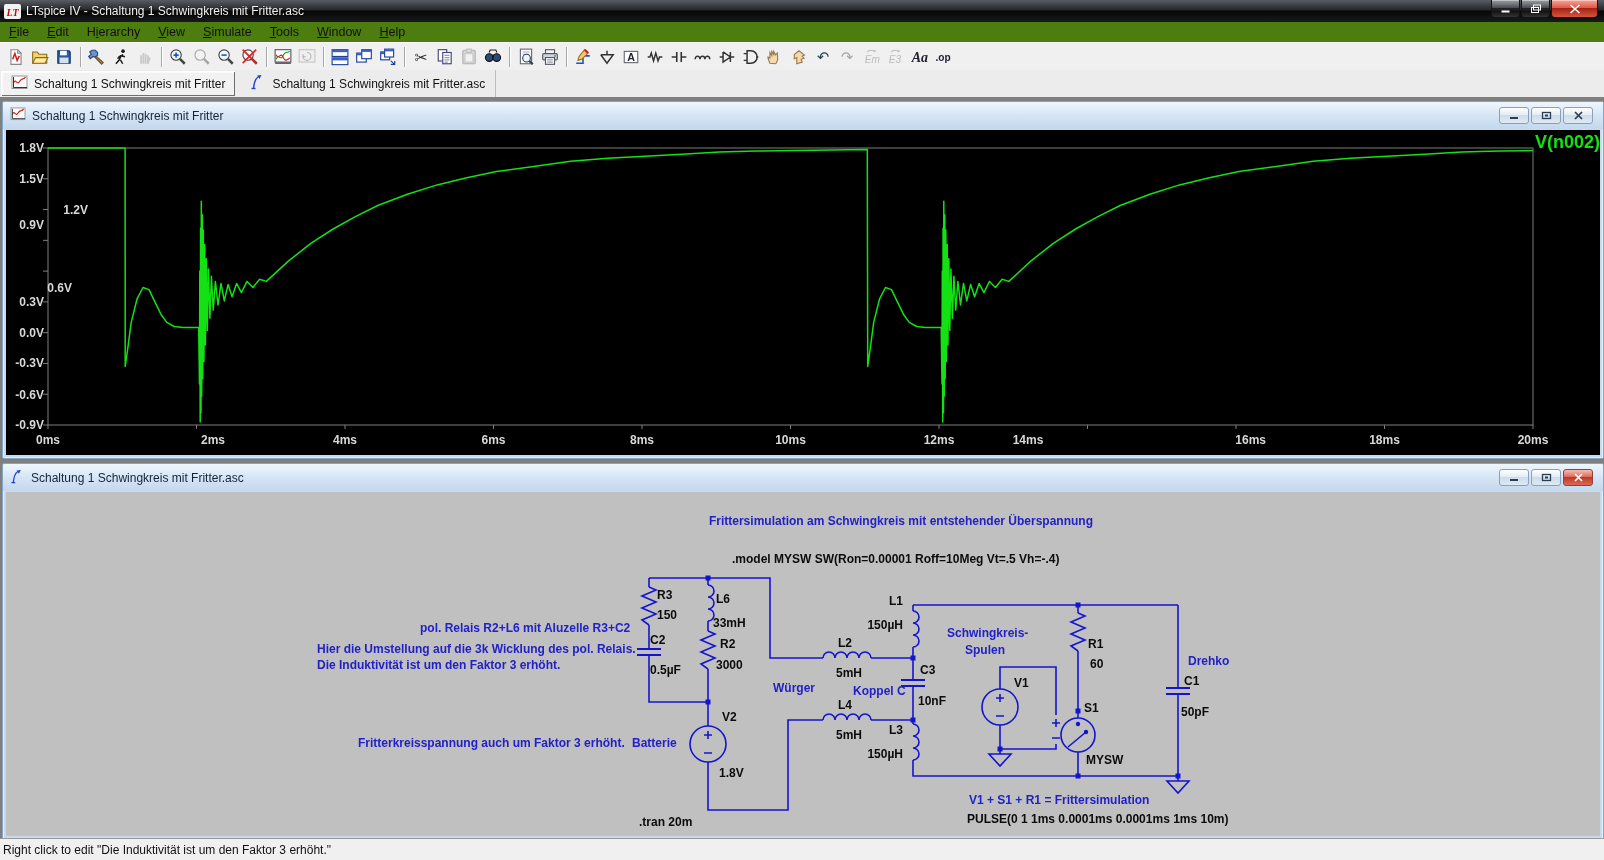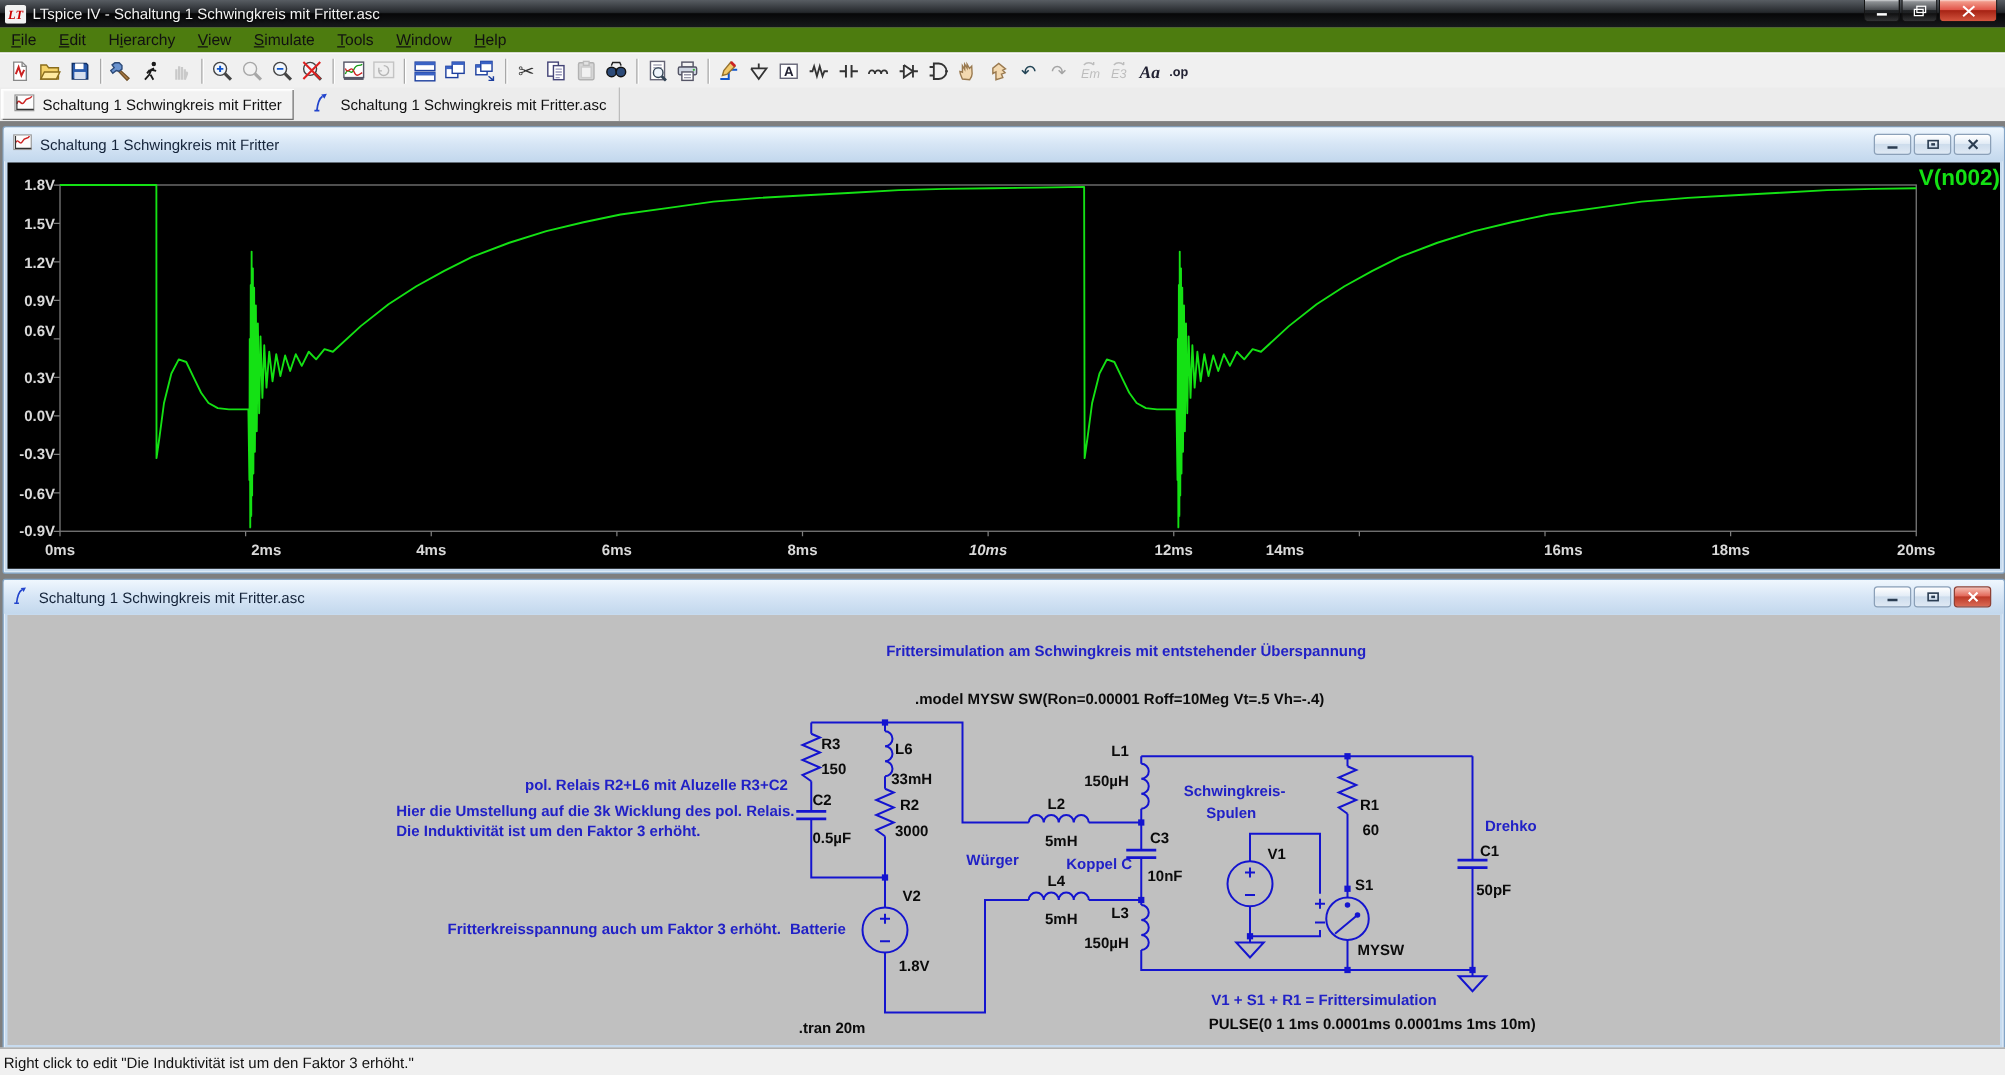--- a/index.html
+++ b/index.html
@@ -421,34 +421,34 @@
       </div>
       <div id="plot-content" class="ccontent">
         <svg id="plot-svg" width="1592" height="324" viewBox="0 0 1592 324">
             <rect x="42" y="18" width="1485" height="277" fill="none" stroke="#7e7e7e"></rect>
             <path d="M37 18H42M37 48.77777777777778H42M37 79.55555555555556H42M37 110.33333333333333H42M37 141.11111111111111H42M37 171.88888888888889H42M37 202.66666666666666H42M37 233.44444444444446H42M37 264.22222222222223H42M37 295H42M42 295V299M190.5 295V299M339 295V299M487.5 295V299M636 295V299M784.5 295V299M933 295V299M1081.5 295V299M1230 295V299M1378.5 295V299M1527 295V299" stroke="#7e7e7e" fill="none"></path>
             <polyline points="42.0,18.0 119.1,18.0 119.2,236.5 121.4,221.1 125.2,192.4 131.1,168.8 137.0,157.5 143.0,159.6 148.9,171.9 154.9,184.2 160.8,192.4 168.2,196.5 177.1,197.5 192.7,197.5 193.5,254.0 193.8,141.1 194.2,291.9 194.6,98.0 195.0,282.7 195.3,71.3 195.7,266.3 196.3,84.7 196.7,248.8 197.3,100.1 197.9,231.4 198.7,114.4 199.4,215.0 200.3,128.8 201.3,200.6 202.4,139.1 203.9,188.3 205.4,146.2 207.2,180.1 209.4,151.4 212.0,175.0 215.0,153.4 218.3,170.9 222.1,154.4 226.1,166.8 230.6,153.4 235.4,162.7 241.0,151.4 246.9,157.5 253.6,149.3 260.3,151.4 282.6,130.9 304.8,113.4 327.1,99.0 349.4,86.7 371.7,75.5 401.4,64.2 431.1,54.9 460.8,47.8 490.5,41.6 527.6,36.5 564.7,31.3 601.8,28.3 639.0,26.2 676.1,24.2 713.2,22.1 750.3,21.1 787.5,20.6 824.6,20.1 861.3,19.5 861.7,236.5 863.9,221.1 867.7,192.4 873.6,168.8 879.5,157.5 885.5,159.6 891.4,171.9 897.4,184.2 903.3,192.4 910.7,196.5 919.6,197.5 935.2,197.5 936.0,254.0 936.3,141.1 936.7,291.9 937.1,98.0 937.5,282.7 937.8,71.3 938.2,266.3 938.8,84.7 939.2,248.8 939.8,100.1 940.4,231.4 941.2,114.4 941.9,215.0 942.8,128.8 943.8,200.6 944.9,139.1 946.4,188.3 947.9,146.2 949.7,180.1 951.9,151.4 954.5,175.0 957.5,153.4 960.8,170.9 964.6,154.4 968.6,166.8 973.1,153.4 977.9,162.7 983.5,151.4 989.4,157.5 996.1,149.3 1002.8,151.4 1025.1,130.9 1047.3,113.4 1069.6,99.0 1091.9,86.7 1114.2,75.5 1143.9,64.2 1173.6,54.9 1203.3,47.8 1233.0,41.6 1270.1,36.5 1307.2,31.3 1344.3,28.3 1381.5,26.2 1418.6,24.2 1455.7,22.1 1492.8,21.1 1527.0,20.6" fill="none" stroke="#14e114" stroke-width="1.5" stroke-linejoin="round"></polyline>
           </svg>
         <div id="legend" style="color: rgb(20, 225, 20);">V(n002)</div>
       <div class="ax yl" style="top: 11px;">1.8V</div>
           <div class="ax yl" style="top: 41.7778px;">1.5V</div>
-          <div class="ax yl" style="top: 72.5556px;">1.2V</div>
-          <div class="ax yl" style="top: 104px;">0.9V</div>
-          <div class="ax yl" style="top: 128px;">0.6V</div>
+          <div class="ax yl" style="top: 72.5556px; padding-left: 44px;">1.2V</div>
+          <div class="ax yl" style="top: 88px;">0.9V</div>
+          <div class="ax yl" style="top: 151px; padding-left: 28px;">0.6V</div>
           <div class="ax yl" style="top: 164.889px;">0.3V</div>
           <div class="ax yl" style="top: 195.667px;">0.0V</div>
           <div class="ax yl" style="top: 226.444px;">-0.3V</div>
           <div class="ax yl" style="top: 258px;">-0.6V</div>
           <div class="ax yl" style="top: 288px;">-0.9V</div>
           <div class="ax xl" style="left: 12px; top: 303px; text-align: center;">0ms</div>
           <div class="ax xl" style="left: 177px; top: 303px;">2ms</div>
           <div class="ax xl" style="left: 309px; top: 303px;">4ms</div>
           <div class="ax xl" style="left: 457.5px; top: 303px;">6ms</div>
           <div class="ax xl" style="left: 606px; top: 303px;">8ms</div>
-          <div class="ax xl" style="left: 754.5px; top: 303px; font-style: italic;">10ms</div>
+          <div class="ax xl" style="left: 754.5px; top: 303px;">10ms</div>
           <div class="ax xl" style="left: 903px; top: 303px;">12ms</div>
           <div class="ax xl" style="left: 992px; top: 303px;">14ms</div>
           <div class="ax xl" style="left: 1200px; top: 303px; text-align: right;">16ms</div>
           <div class="ax xl" style="left: 1348.5px; top: 303px;">18ms</div>
           <div class="ax xl" style="left: 1497px; top: 303px;">20ms</div>
         </div>
     </div>
 
     <div id="schwin" class="child">
       <div class="ctitle">

